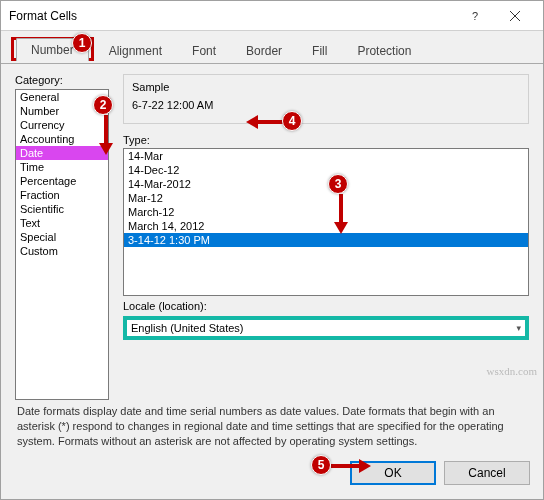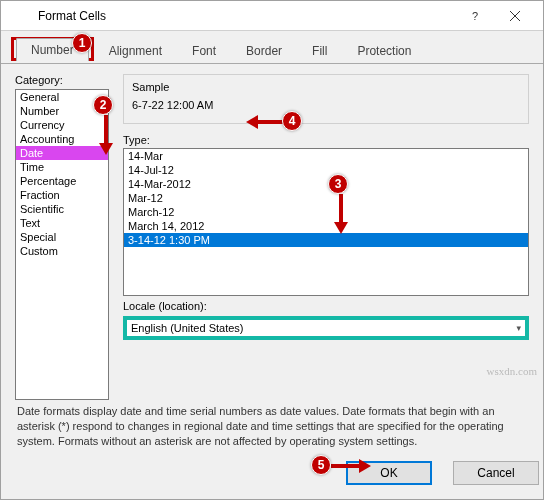--- a/index.html
+++ b/index.html
@@ -1,19 +1,19 @@
 <!DOCTYPE html>
 <html><head>
 <meta charset="utf-8">
 <style>
 * { box-sizing: border-box; font-family: "Segoe UI", Tahoma, sans-serif; font-size: 11px; }
 body { margin: 0; background: #888; }
 .dialog { width: 544px; height: 500px; background: #f0f0f0; border: 1px solid #a0a0a0; display: flex; flex-direction: column; position: relative; }
 .titlebar { height: 30px; background: #fff; display: flex; align-items: center; padding: 0 8px; border-bottom: 1px solid #d0d0d0; }
-.titlebar .title { flex: 1; font-size: 12px; margin-left: 29px; }
+.titlebar .title { flex: 1; font-size: 12px; }
 .titlebar .btn { width: 40px; height: 24px; display: flex; align-items: center; justify-content: center; }
 .titlebar .btn svg { stroke: #333; stroke-width: 1; fill: none; }
 .tabs { display: flex; padding: 8px 10px 0 10px; border-bottom: 1px solid #a9a9a9; }
 .tab { padding: 4px 14px; border: 1px solid transparent; border-bottom: none; color: #444; cursor: pointer; font-size: 12px; }
 .tab.active { background: #f0f0f0; border-color: #a9a9a9; border-radius: 2px 2px 0 0; position: relative; top: 1px; }
 .tab-highlight { border: 3px solid #c00000; padding: 2px; display: inline-block; position: relative; top: -2px; }
 .content { flex: 1; padding: 10px 14px 4px 14px; display: flex; flex-direction: column; }
 .upper { display: flex; flex: 1; }
 .col-left { width: 94px; display: flex; flex-direction: column; }
 .col-left .label { margin-bottom: 3px; }
@@ -23,21 +23,21 @@
 .col-right { flex: 1; margin-left: 14px; display: flex; flex-direction: column; }
 .sample-box { border: 1px solid #d0d0d0; padding: 6px 8px 10px 8px; margin-bottom: 6px; }
 .sample-box .hdr { margin-bottom: 4px; }
 .sample-val { padding: 2px 0; }
 .type-list { background: #fff; border: 1px solid #7a7a7a; height: 148px; overflow-y: scroll; }
 .type-list div { padding: 1px 4px; }
 .type-list .selected { background: #0078d7; color: #fff; }
 .locale-select { background: #fff; border: 4px solid #14b8a6; padding: 2px 4px; display: flex; justify-content: space-between; align-items: center; margin-top: 2px; }
 .locale-select .arrow { font-size: 9px; color: #555; }
 .desc { padding: 4px 2px 8px 2px; color: #333; line-height: 1.35; }
-.buttons { display: flex; justify-content: flex-end; padding: 0 4px 14px 0; gap: 21px; }
+.buttons { display: flex; justify-content: flex-end; padding: 0 13px 14px 0; gap: 8px; }
 .buttons button { width: 86px; height: 24px; background: #e1e1e1; border: 1px solid #adadad; font-size: 12px; }
 .buttons button.primary { border: 2px solid #0078d7; }
 .callout { position: absolute; width: 20px; height: 20px; background: #c00000; border: 1.5px solid #fff; border-radius: 50%; color: #fff; font-weight: bold; display: flex; align-items: center; justify-content: center; box-shadow: 0 0 3px rgba(0,0,0,0.4); z-index: 10; font-size: 12px; }
 .arrow-ann { position: absolute; z-index: 9; }
 .arrow-ann svg polygon, .arrow-ann svg rect { fill: #c00000; }
 .watermark { position: absolute; right: 6px; bottom: 122px; color: #bbb; font-size: 11px; font-family: Liberation Serif, serif; }
 .lbl { margin-bottom: 2px; margin-top: 4px; }
 </style>
 </head>
 <body>
@@ -93,21 +93,21 @@
 
       <div class="col-right">
         <div class="sample-box">
           <div class="hdr">Sample</div>
           <div class="sample-val">6-7-22 12:00 AM</div>
         </div>
 
         <div class="lbl">Type:</div>
         <div class="type-list">
           <div>14-Mar</div>
-          <div>14-Jul-12</div>
+          <div>14-Dec-12</div>
           <div>14-Mar-2012</div>
           <div>Mar-12</div>
           <div>March-12</div>
           <div>March 14, 2012</div>
           <div class="selected">3-14-12 1:30 PM</div>
         </div>
 
         <div class="lbl">Locale (location):</div>
         <div class="locale-select">
           <span>English (United States)</span>

